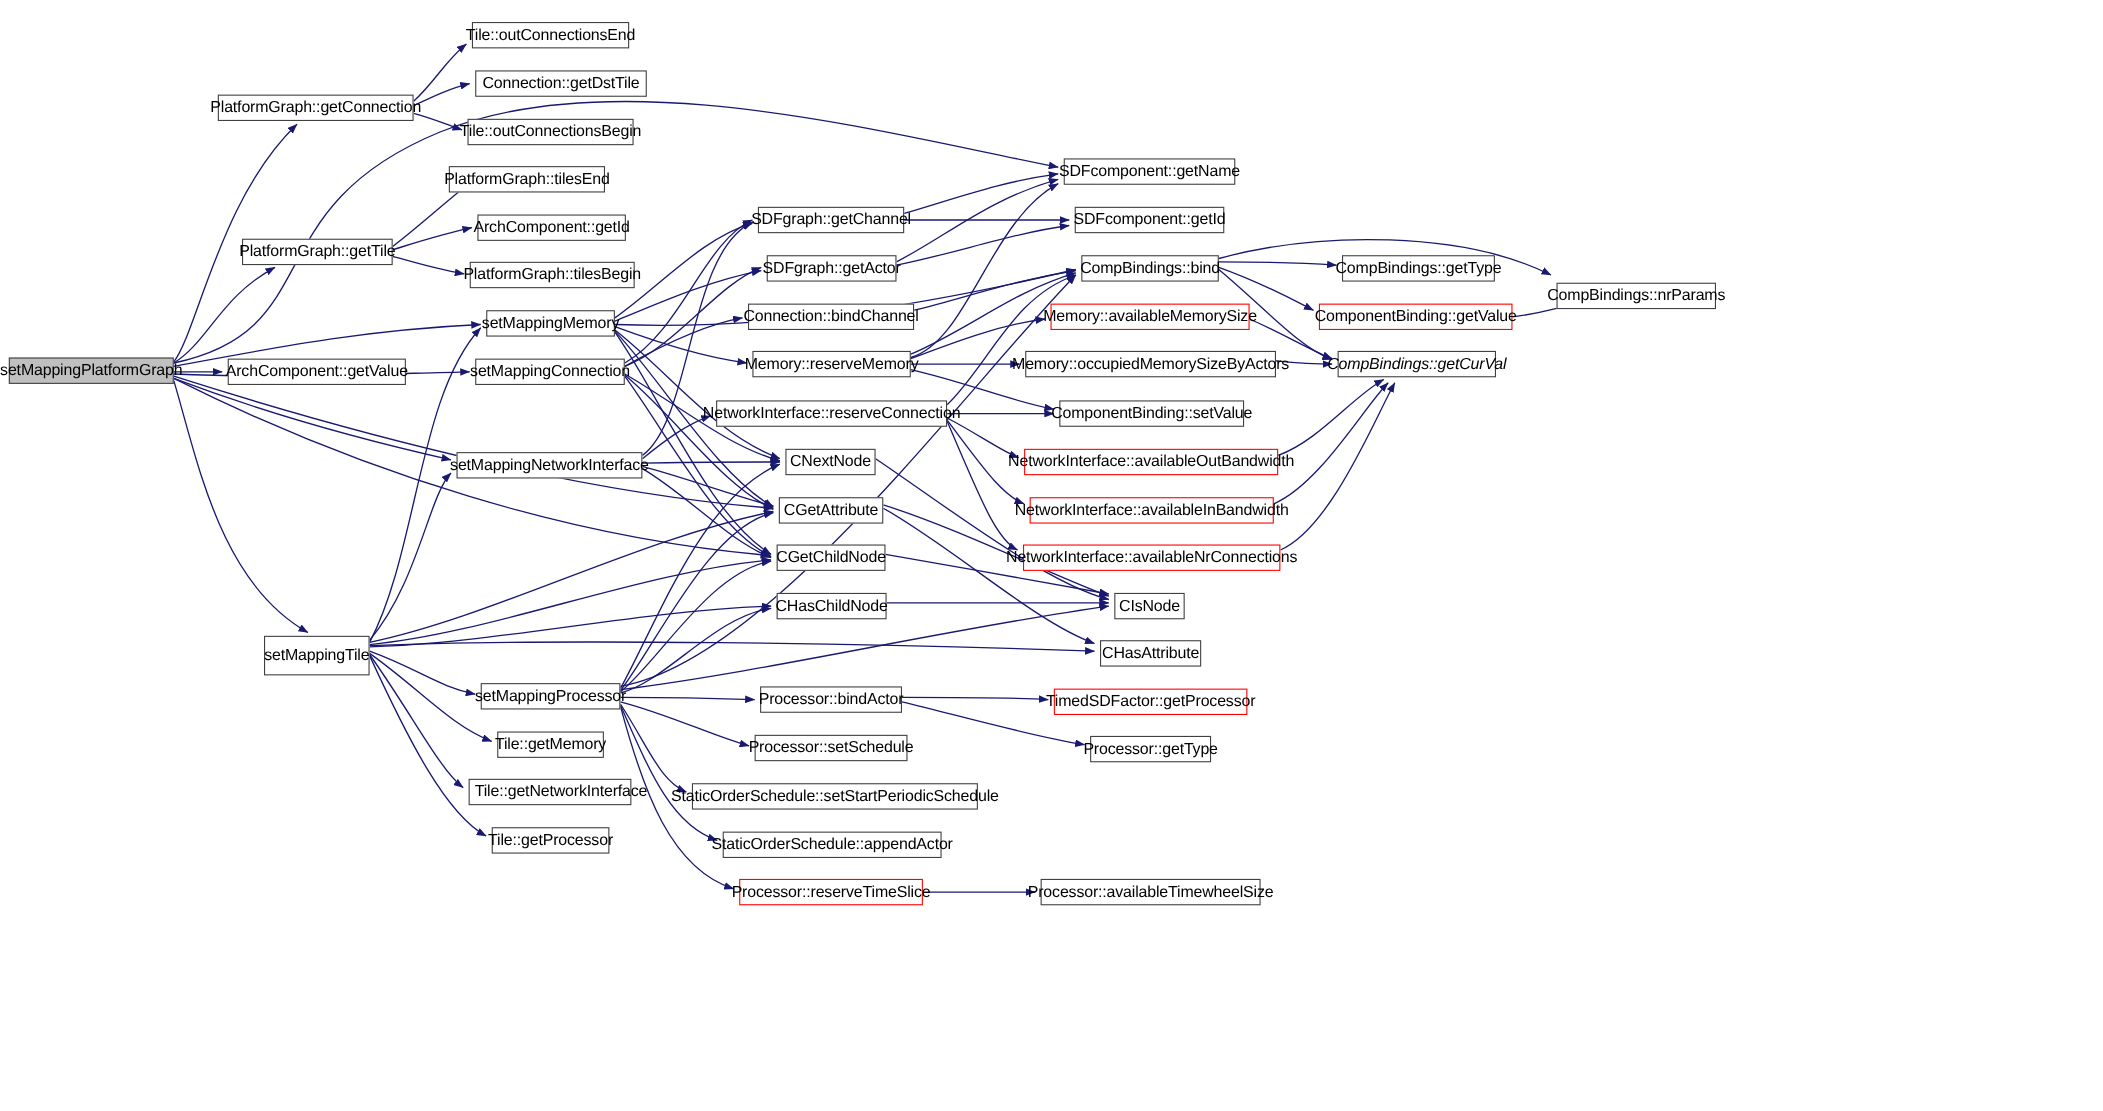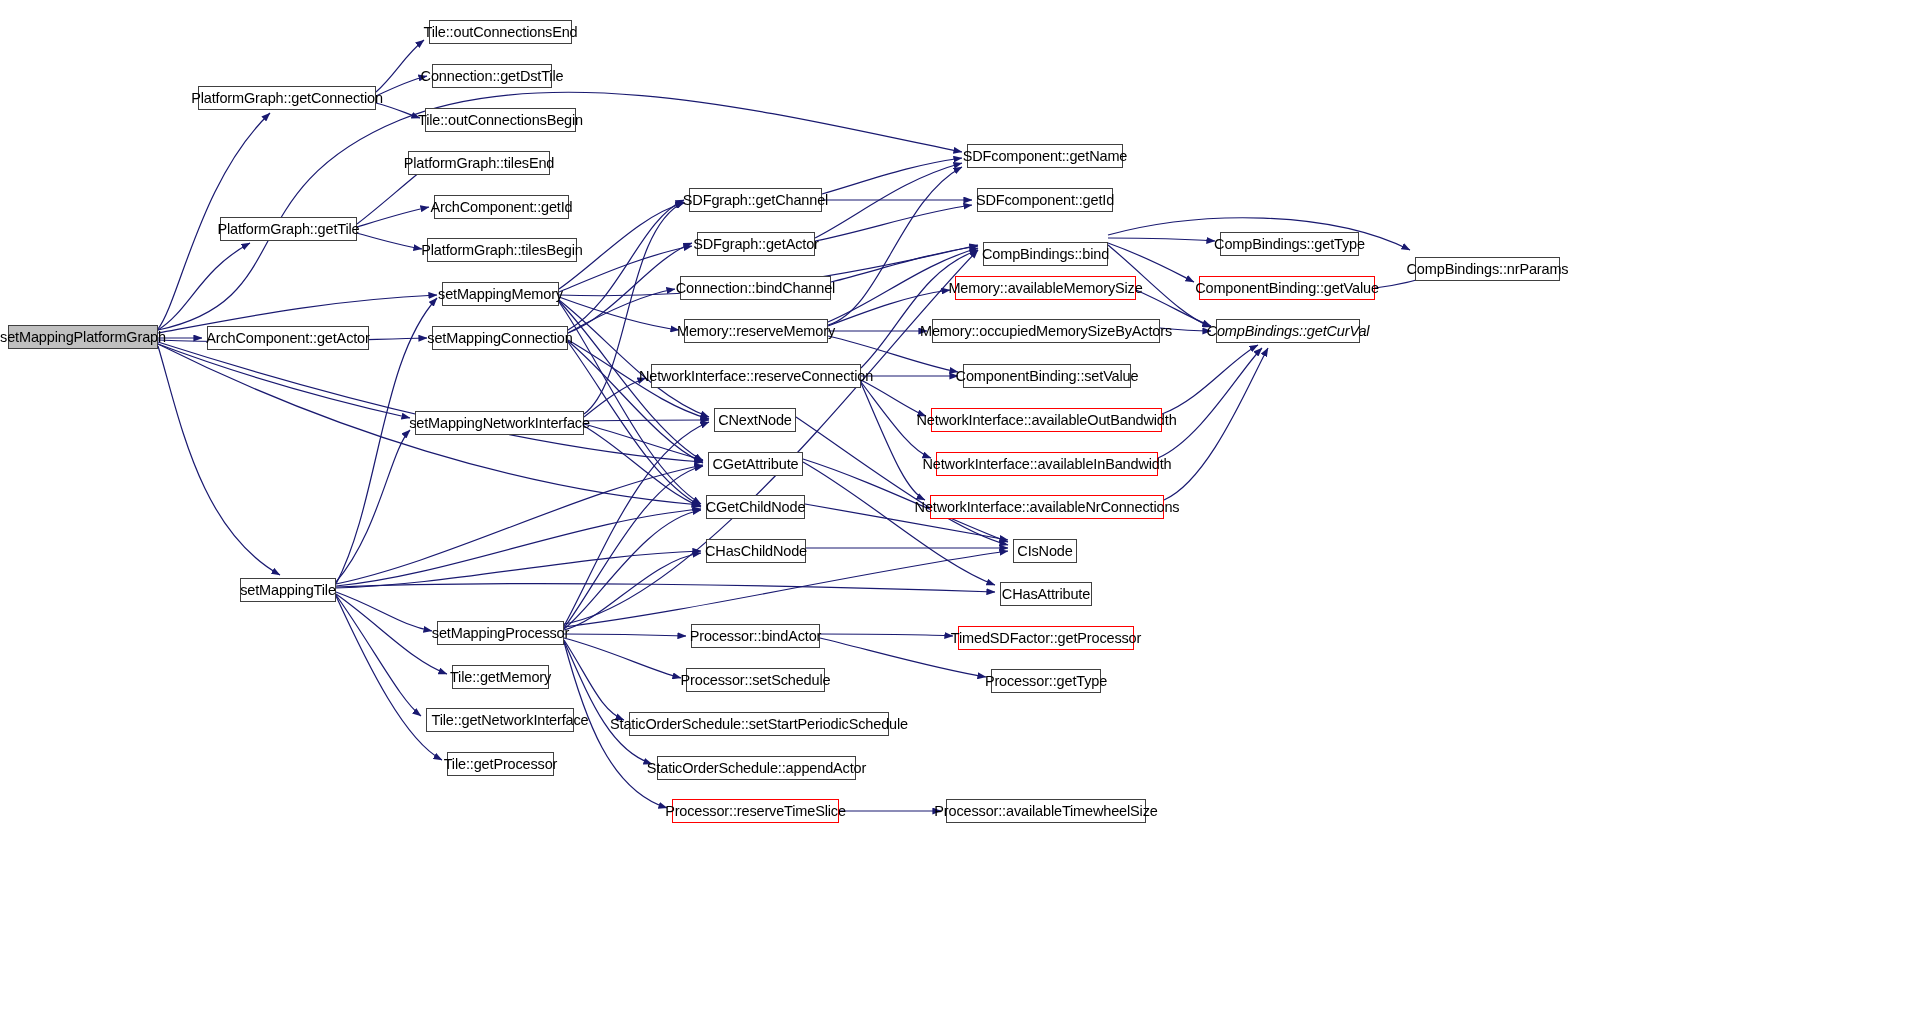--- a/index.html
+++ b/index.html
@@ -151,21 +151,21 @@
         <path d="M 1375 288 C 1400 285 1420 280 1443 272" fill="none" stroke="#191970" stroke-width="1.2" marker-end="url(#arrowhead)"></path>
       </g>
   </svg>
   <div id="nodes">
       <div class="gnode root" style="left: 8px; top: 325px; width: 150px; height: 24px;">
         <span class="lbl">setMappingPlatformGraph</span>
       </div>
       <div class="gnode" style="left: 429px; top: 20px; width: 143px; height: 24px;">
         <span class="lbl">Tile::outConnectionsEnd</span>
       </div>
-      <div class="gnode" style="left: 432px; top: 64px; width: 120px; height: 24px;">
+      <div class="gnode" style="left: 432px; top: 64px; width: 156px; height: 24px;">
         <span class="lbl">Connection::getDstTile</span>
       </div>
       <div class="gnode" style="left: 425px; top: 108px; width: 151px; height: 24px;">
         <span class="lbl">Tile::outConnectionsBegin</span>
       </div>
       <div class="gnode" style="left: 198px; top: 86px; width: 178px; height: 24px;">
         <span class="lbl">PlatformGraph::getConnection</span>
       </div>
       <div class="gnode" style="left: 408px; top: 151px; width: 142px; height: 24px;">
         <span class="lbl">PlatformGraph::tilesEnd</span>
@@ -173,32 +173,32 @@
       <div class="gnode" style="left: 434px; top: 195px; width: 135px; height: 24px;">
         <span class="lbl">ArchComponent::getId</span>
       </div>
       <div class="gnode" style="left: 427px; top: 238px; width: 150px; height: 24px;">
         <span class="lbl">PlatformGraph::tilesBegin</span>
       </div>
       <div class="gnode" style="left: 220px; top: 217px; width: 137px; height: 24px;">
         <span class="lbl">PlatformGraph::getTile</span>
       </div>
       <div class="gnode" style="left: 207px; top: 326px; width: 162px; height: 24px;">
-        <span class="lbl">ArchComponent::getActor</span>
+        <span class="lbl">ArchComponent::getValue</span>
       </div>
       <div class="gnode" style="left: 442px; top: 282px; width: 117px; height: 24px;">
         <span class="lbl">setMappingMemory</span>
       </div>
       <div class="gnode" style="left: 432px; top: 326px; width: 136px; height: 24px;">
         <span class="lbl">setMappingConnection</span>
       </div>
       <div class="gnode" style="left: 415px; top: 411px; width: 169px; height: 24px;">
         <span class="lbl">setMappingNetworkInterface</span>
       </div>
-      <div class="gnode" style="left: 240px; top: 578px; width: 96px; height: 24px;">
+      <div class="gnode" style="left: 240px; top: 578px; width: 96px; height: 36px;">
         <span class="lbl">setMappingTile</span>
       </div>
       <div class="gnode" style="left: 437px; top: 621px; width: 127px; height: 24px;">
         <span class="lbl">setMappingProcessor</span>
       </div>
       <div class="gnode" style="left: 452px; top: 665px; width: 97px; height: 24px;">
         <span class="lbl">Tile::getMemory</span>
       </div>
       <div class="gnode" style="left: 426px; top: 708px; width: 148px; height: 24px; padding-left: 20px;">
         <span class="lbl">Tile::getNetworkInterface</span>
@@ -247,21 +247,21 @@
       </div>
       <div class="gnode red" style="left: 672px; top: 799px; width: 167px; height: 24px;">
         <span class="lbl">Processor::reserveTimeSlice</span>
       </div>
       <div class="gnode" style="left: 967px; top: 144px; width: 156px; height: 24px;">
         <span class="lbl">SDFcomponent::getName</span>
       </div>
       <div class="gnode" style="left: 977px; top: 188px; width: 136px; height: 24px;">
         <span class="lbl">SDFcomponent::getId</span>
       </div>
-      <div class="gnode" style="left: 983px; top: 242px; width: 125px; height: 24px;">
+      <div class="gnode" style="left: 983px; top: 232px; width: 125px; height: 24px;">
         <span class="lbl">CompBindings::bind</span>
       </div>
       <div class="gnode red" style="left: 955px; top: 276px; width: 181px; height: 24px;">
         <span class="lbl">Memory::availableMemorySize</span>
       </div>
       <div class="gnode" style="left: 932px; top: 319px; width: 228px; height: 24px;">
         <span class="lbl">Memory::occupiedMemorySizeByActors</span>
       </div>
       <div class="gnode" style="left: 963px; top: 364px; width: 168px; height: 24px;">
         <span class="lbl">ComponentBinding::setValue</span>

